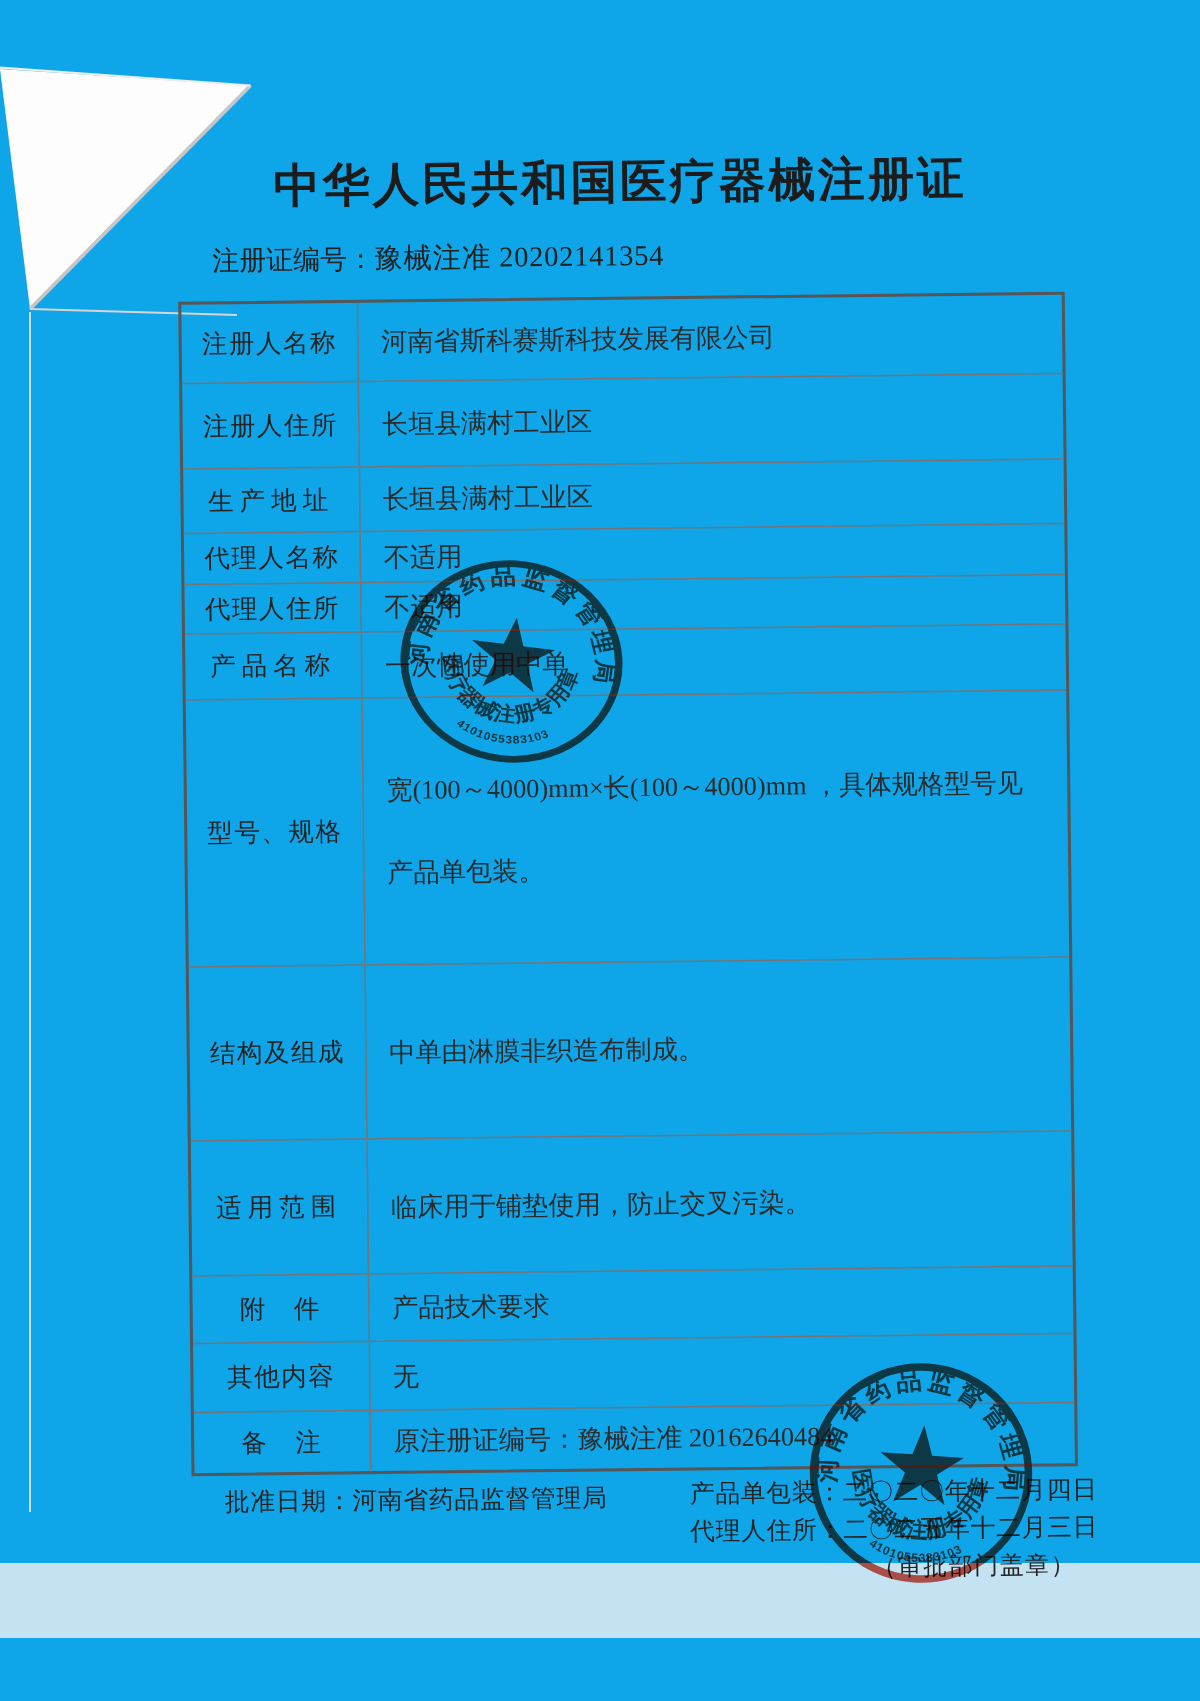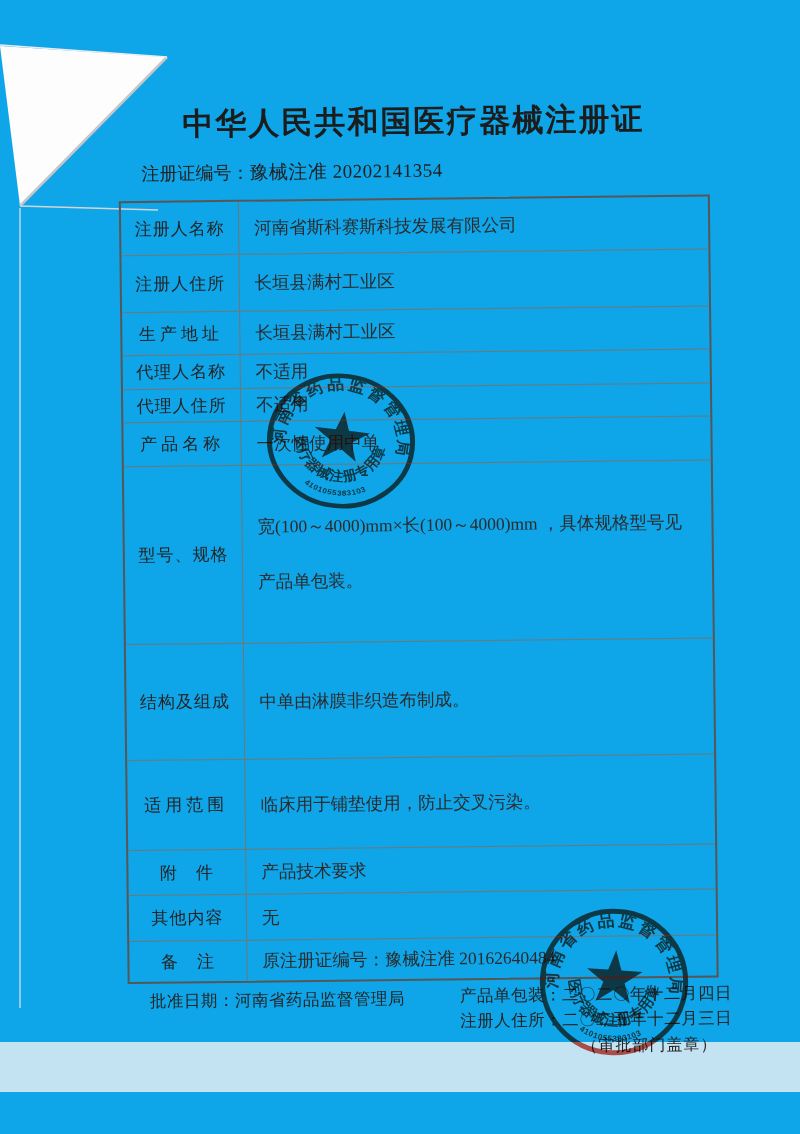--- a/index.html
+++ b/index.html
@@ -141,21 +141,21 @@
 
     <div class="footer">
       <div class="f-left">
         <span>批准日期：</span><span>河南省药品监督管理局</span>
       </div>
       <div class="f-right">
         <div class="dateline">
           <span>产品单包装：</span><span>二〇二〇年十二月四日</span>
         </div>
         <div class="dateline">
-          <span>注册人住所：</span><span>二〇二五年十二月三日</span>
+          <span>代理人住所：</span><span>二〇二五年十二月三日</span>
         </div>
         <div class="sealnote">（审批部门盖章）</div>
       </div>
     </div>
 
   </div>
 
   <svg class="stamp stamp-top" width="154" height="140" viewBox="0 0 200 200" preserveAspectRatio="none">
     <circle cx="100" cy="100" r="93" fill="none" stroke="var(--stamp-color,#d63a2c)" stroke-width="6.5"></circle>
     <defs>

